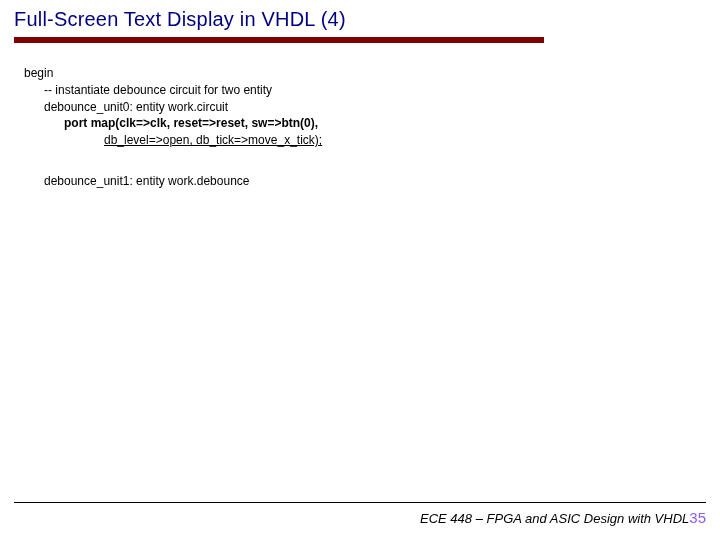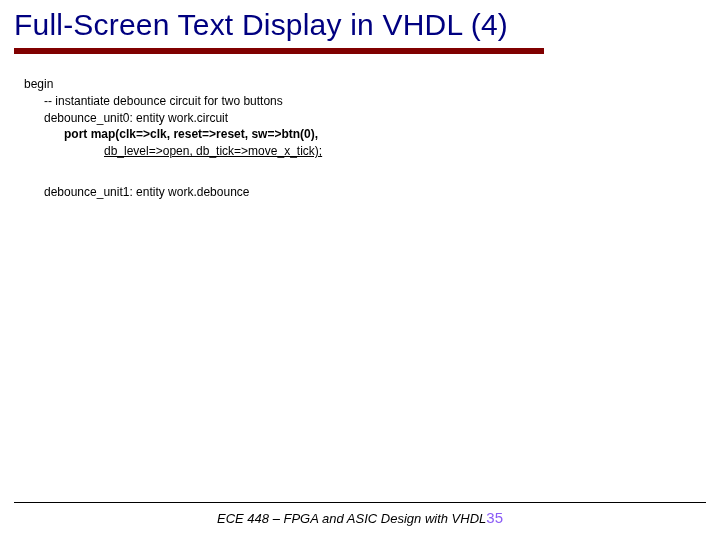--- a/index.html
+++ b/index.html
@@ -1,41 +1,41 @@
 <!DOCTYPE html>
 <html><head>
 <meta charset="utf-8">
 <style>
   * { margin: 0; padding: 0; box-sizing: border-box; }
   html, body { width: 720px; height: 540px; background: #fff; font-family: Arial, Helvetica, sans-serif; }
   .slide { width: 720px; height: 540px; position: relative; padding: 8px 14px 0 14px; }
-  .title { color: #000080; font-size: 30px; font-weight: 400; letter-spacing: 0.2px; }
+  .title { color: #000080; font-size: 20px; font-weight: 400; letter-spacing: 0.2px; }
   .title-rule { margin-top: 6px; height: 6px; background: #800000; width: 530px; }
   .body { margin-top: 22px; font-size: 12px; color: #000; line-height: 1.4; padding-left: 10px; }
   .body p { margin: 0; }
   .ind1 { padding-left: 20px; }
   .ind2 { padding-left: 40px; font-weight: bold; }
   .ind3 { padding-left: 80px; text-decoration: underline; }
   .gap  { height: 24px; }
   .footer { position: absolute; left: 14px; right: 14px; bottom: 14px; }
   .footer-rule { height: 1px; background: #000; margin-bottom: 6px; }
-  .footer-row { display: flex; justify-content: center; align-items: baseline; }
+  .footer-row { display: flex; justify-content: flex-end; align-items: baseline; }
   .footer-text { font-size: 13px; font-style: italic; color: #000; }
   .page-num { font-size: 15px; color: #8b5cf6; }
 </style>
 </head>
 <body>
 
 <div class="slide">
   <div class="title">Full-Screen Text Display in VHDL (4)</div>
   <div class="title-rule"></div>
 
   <div class="body">
     <p>begin</p>
-    <p class="ind1">-- instantiate debounce circuit for two buttons</p>
+    <p class="ind1">-- instantiate debounce circuit for two entity</p>
     <p class="ind1">debounce_unit0: entity work.circuit</p>
     <p class="ind2">port map(clk=&gt;clk, reset=&gt;reset, sw=&gt;btn(0),</p>
     <p class="ind3">db_level=&gt;open, db_tick=&gt;move_x_tick);</p>
     <div class="gap"></div>
     <p class="ind1">debounce_unit1: entity work.debounce</p>
   </div>
 
   <div class="footer">
     <div class="footer-rule"></div>
     <div class="footer-row">

